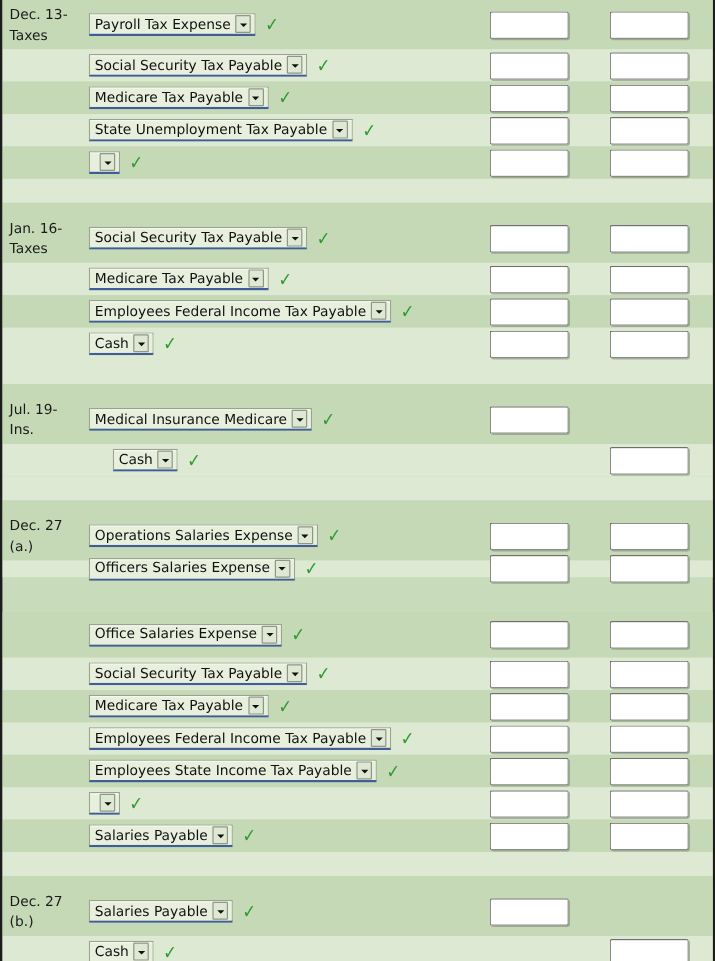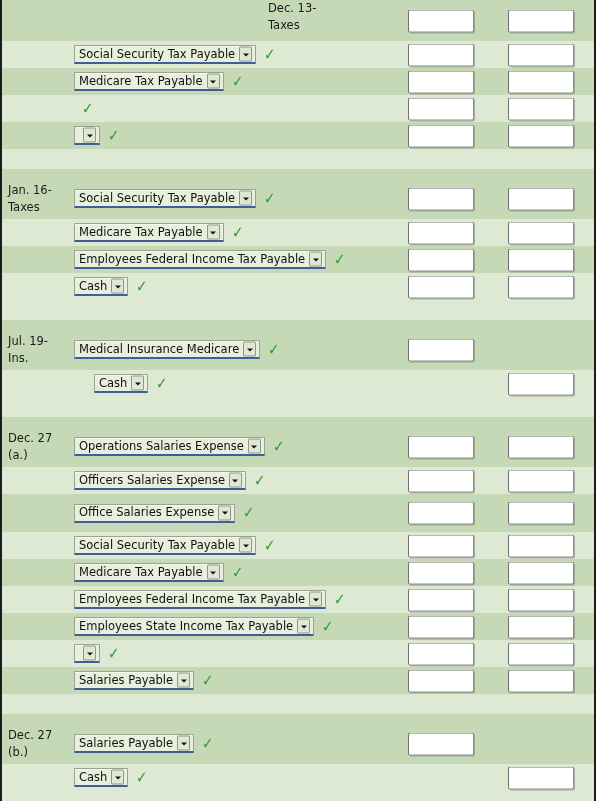--- a/index.html
+++ b/index.html
@@ -126,21 +126,21 @@
     border-radius: 2px;
     box-shadow: 1px 1px 0 rgba(120,130,115,0.55);
     display: block;
   }
 </style>
 </head>
 <body>
 
 <div id="journal">
   <div class="rows" id="rows">
-      <div class="row dark" style="height: 41px; flex-direction: column;">
+      <div class="row dark" style="height: 41px;">
         <div class="datecell">
           <span class="l1">Dec. 13-</span>
           <span class="l2">Taxes</span>
         </div>
         <div class="acctwrap">
           <span class="select">
             <span>Payroll Tax Expense</span>
             <span class="caret"></span>
           </span>
           <span class="check">✓</span>
@@ -180,20 +180,24 @@
         <div class="amount-slot debit">
           <input type="text" class="amount-box" style="">
         </div>
         <div class="amount-slot credit">
           <input type="text" class="amount-box" style="">
         </div>
       </div>
       <div class="row light" style="height: 27px;">
         <div class="datecell"></div>
         <div class="acctwrap">
+          <span class="select">
+            <span>State Unemployment Tax Payable</span>
+            <span class="caret"></span>
+          </span>
           <span class="check">✓</span>
         </div>
         <div class="amount-slot debit">
           <input type="text" class="amount-box" style="">
         </div>
         <div class="amount-slot credit">
           <input type="text" class="amount-box" style="">
         </div>
       </div>
       <div class="row dark" style="height: 27px;">
@@ -325,37 +329,37 @@
           </span>
           <span class="check">✓</span>
         </div>
         <div class="amount-slot debit">
           <input type="text" class="amount-box" style="">
         </div>
         <div class="amount-slot credit">
           <input type="text" class="amount-box" style="">
         </div>
       </div>
-      <div class="row light" style="height: 27px;">
+      <div class="row light" style="height: 14px;">
         <div class="datecell"></div>
         <div class="acctwrap">
           <span class="select">
             <span>Officers Salaries Expense</span>
             <span class="caret"></span>
           </span>
           <span class="check">✓</span>
         </div>
         <div class="amount-slot debit">
           <input type="text" class="amount-box" style="">
         </div>
         <div class="amount-slot credit">
           <input type="text" class="amount-box" style="">
         </div>
       </div>
-      <div class="row dark" style="height: 38px;">
+      <div class="row dark" style="height: 38px; margin-top: 29px;">
         <div class="datecell"></div>
         <div class="acctwrap">
           <span class="select">
             <span>Office Salaries Expense</span>
             <span class="caret"></span>
           </span>
           <span class="check">✓</span>
         </div>
         <div class="amount-slot debit">
           <input type="text" class="amount-box" style="">

